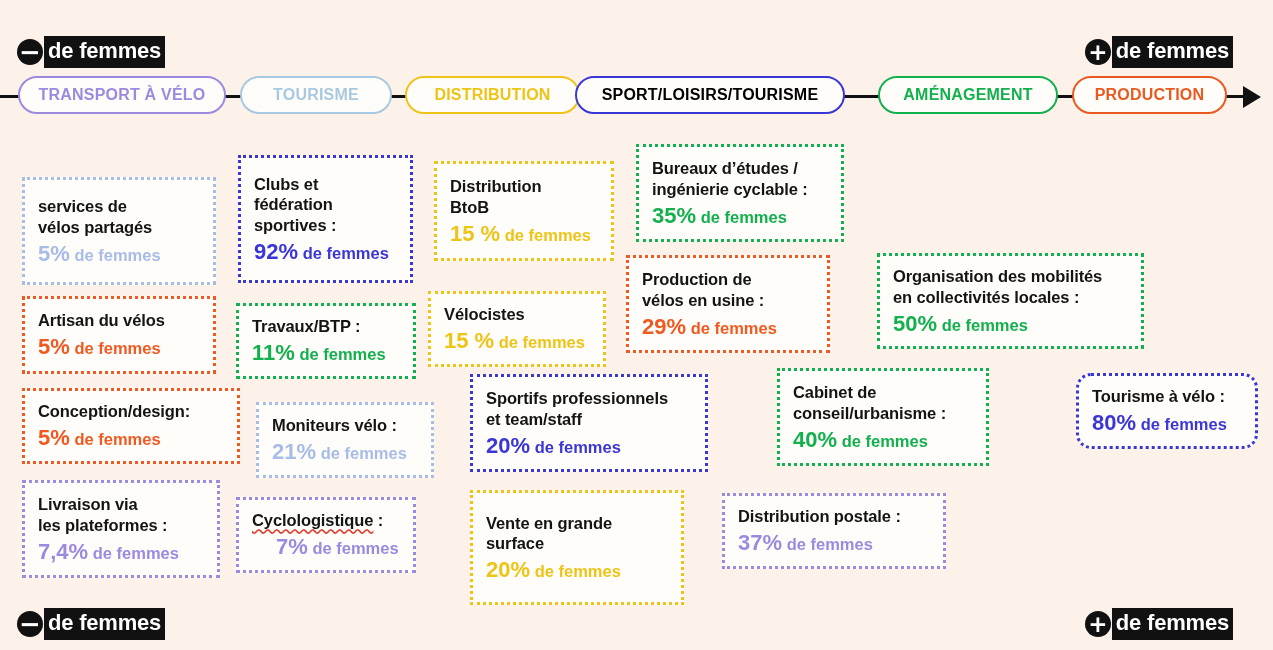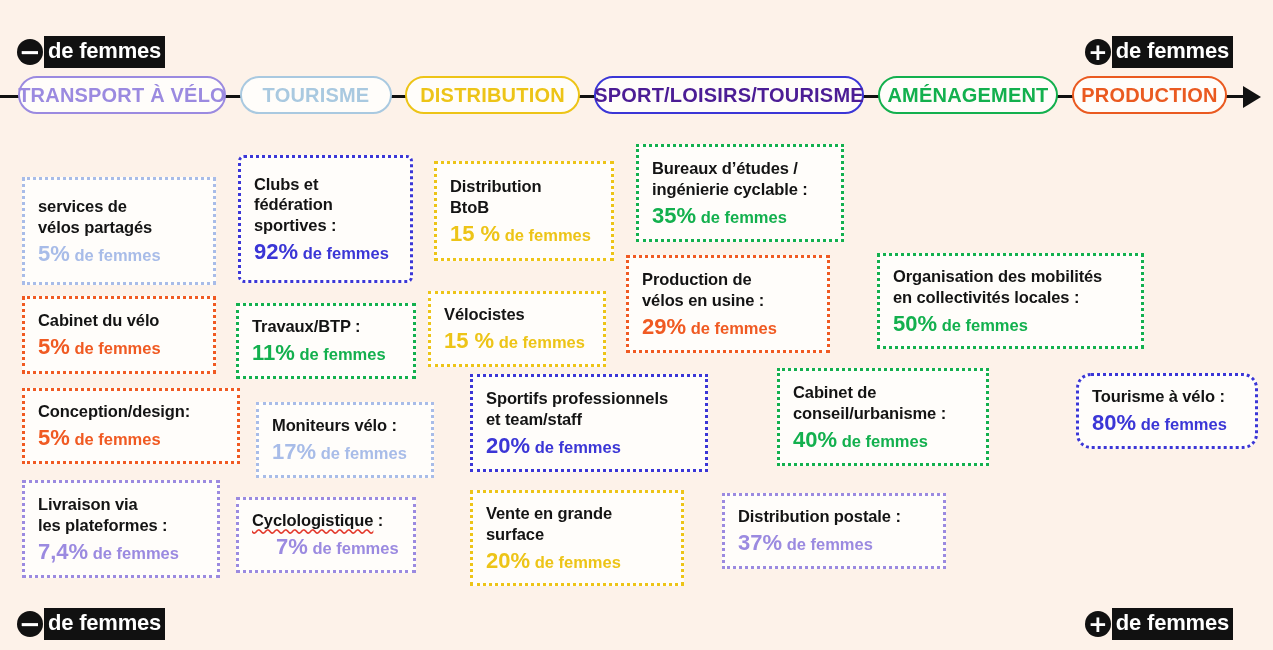--- a/index.html
+++ b/index.html
@@ -46,21 +46,21 @@
     border-top:11px solid transparent;border-bottom:11px solid transparent;
     border-left:18px solid #111;
   }
   .pill{
     position:absolute;top:0;height:38px;
     background:#fffdfa;
     border:2.5px solid #000;
     border-radius:21px;
     display:flex;align-items:center;justify-content:center;
     box-sizing:border-box;
-    font-size:20px;font-weight:700;letter-spacing:0.2px;
+    font-size:16px;font-weight:700;letter-spacing:0.2px;
     white-space:nowrap;
   }
 
   
   .box{
     position:absolute;
     box-sizing:border-box;
     background:#fffdfa;
     border:3px dotted #ccc;
     padding:10px 12px 10px 13px;
@@ -116,84 +116,84 @@
     <div id="pills">
         <div class="pill" style="left: 18px; width: 208px; border-color: rgb(155, 138, 224); color: rgb(155, 138, 224);">
           <span>TRANSPORT À VÉLO</span>
         </div>
         <div class="pill" style="left: 240px; width: 152px; border-color: rgb(169, 201, 224); color: rgb(169, 201, 224);">
           <span>TOURISME</span>
         </div>
         <div class="pill" style="left: 405px; width: 175px; border-color: rgb(237, 196, 23); color: rgb(237, 196, 23);">
           <span>DISTRIBUTION</span>
         </div>
-        <div class="pill" style="left: 594px; width: 270px; border-color: rgb(59, 54, 214); color: #4c1d95;">
+        <div class="pill" style="left: 575px; width: 270px; border-color: rgb(59, 54, 214); color: #000000;">
           <span>SPORT/LOISIRS/TOURISME</span>
         </div>
         <div class="pill" style="left: 878px; width: 180px; border-color: rgb(19, 176, 78); color: rgb(19, 176, 78);">
           <span>AMÉNAGEMENT</span>
         </div>
         <div class="pill" style="left: 1072px; width: 155px; border-color: rgb(234, 90, 32); color: rgb(234, 90, 32);">
           <span>PRODUCTION</span>
         </div>
       </div>
   </div>
 
   <div id="boxes">
       <div class="box" style="left: 22px; top: 177px; width: 194px; height: 108px; border-color: rgb(168, 188, 232);">
         <div class="title">services de
 vélos partagés</div>
         <div class="stat" style="color: rgb(168, 188, 232);"><span class="num">5%</span><span class="suffix"> de femmes</span></div>
       </div>
       <div class="box" style="left: 22px; top: 296px; width: 194px; height: 78px; border-color: rgb(240, 90, 34);">
-        <div class="title">Cabinet du vélo</div>
+        <div class="title">Artisan du vélos</div>
         <div class="stat" style="color: rgb(240, 90, 34);"><span class="num">5%</span><span class="suffix"> de femmes</span></div>
       </div>
       <div class="box" style="left: 22px; top: 388px; width: 218px; height: 76px; border-color: rgb(240, 90, 34);">
         <div class="title">Conception/design:</div>
         <div class="stat" style="color: rgb(240, 90, 34);"><span class="num">5%</span><span class="suffix"> de femmes</span></div>
       </div>
       <div class="box" style="left: 22px; top: 480px; width: 198px; height: 98px; border-color: rgb(155, 138, 224);">
         <div class="title">Livraison via
 les plateformes :</div>
         <div class="stat" style="color: rgb(155, 138, 224);"><span class="num">7,4%</span><span class="suffix"> de femmes</span></div>
       </div>
-      <div class="box" style="left: 238px; top: 155px; width: 175px; height: 128px; border-color: rgb(59, 54, 214); border-radius: 6px;">
+      <div class="box" style="left: 238px; top: 155px; width: 175px; height: 128px; border-color: rgb(59, 54, 214);">
         <div class="title">Clubs et
 fédération
 sportives :</div>
         <div class="stat" style="color: rgb(59, 54, 214);"><span class="num">92%</span><span class="suffix"> de femmes</span></div>
       </div>
       <div class="box" style="left: 236px; top: 303px; width: 180px; height: 76px; border-color: rgb(19, 176, 78);">
         <div class="title">Travaux/BTP :</div>
         <div class="stat" style="color: rgb(19, 176, 78);"><span class="num">11%</span><span class="suffix"> de femmes</span></div>
       </div>
       <div class="box" style="left: 256px; top: 402px; width: 178px; height: 76px; border-color: rgb(168, 188, 232);">
         <div class="title">Moniteurs vélo :</div>
-        <div class="stat" style="color: rgb(168, 188, 232);"><span class="num">17%</span><span class="suffix"> de femmes</span></div>
+        <div class="stat" style="color: rgb(168, 188, 232);"><span class="num">21%</span><span class="suffix"> de femmes</span></div>
       </div>
       <div class="box" style="left: 236px; top: 497px; width: 180px; height: 76px; border-color: rgb(155, 138, 224);">
         <div class="title"><span class="sp-err">Cyclologistique</span><span> :</span></div>
         <div class="stat" style="color: rgb(155, 138, 224); margin-left: 24px;"><span class="num">7%</span><span class="suffix"> de femmes</span></div>
       </div>
       <div class="box" style="left: 434px; top: 161px; width: 180px; height: 100px; border-color: rgb(237, 196, 23);">
         <div class="title">Distribution
 BtoB</div>
         <div class="stat" style="color: rgb(237, 196, 23);"><span class="num">15 %</span><span class="suffix"> de femmes</span></div>
       </div>
       <div class="box" style="left: 428px; top: 291px; width: 178px; height: 76px; border-color: rgb(237, 196, 23);">
         <div class="title">Vélocistes</div>
         <div class="stat" style="color: rgb(237, 196, 23);"><span class="num">15 %</span><span class="suffix"> de femmes</span></div>
       </div>
       <div class="box" style="left: 470px; top: 374px; width: 238px; height: 98px; border-color: rgb(59, 54, 214);">
         <div class="title">Sportifs professionnels
 et team/staff</div>
         <div class="stat" style="color: rgb(59, 54, 214);"><span class="num">20%</span><span class="suffix"> de femmes</span></div>
       </div>
-      <div class="box" style="left: 470px; top: 490px; width: 214px; height: 96px; border-color: rgb(237, 196, 23);">
+      <div class="box" style="left: 470px; top: 490px; width: 214px; height: 115px; border-color: rgb(237, 196, 23);">
         <div class="title">Vente en grande
 surface</div>
         <div class="stat" style="color: rgb(237, 196, 23);"><span class="num">20%</span><span class="suffix"> de femmes</span></div>
       </div>
       <div class="box" style="left: 636px; top: 144px; width: 208px; height: 98px; border-color: rgb(19, 176, 78);">
         <div class="title">Bureaux d’études /
 ingénierie cyclable :</div>
         <div class="stat" style="color: rgb(19, 176, 78);"><span class="num">35%</span><span class="suffix"> de femmes</span></div>
       </div>
       <div class="box" style="left: 626px; top: 255px; width: 204px; height: 98px; border-color: rgb(240, 90, 34);">

